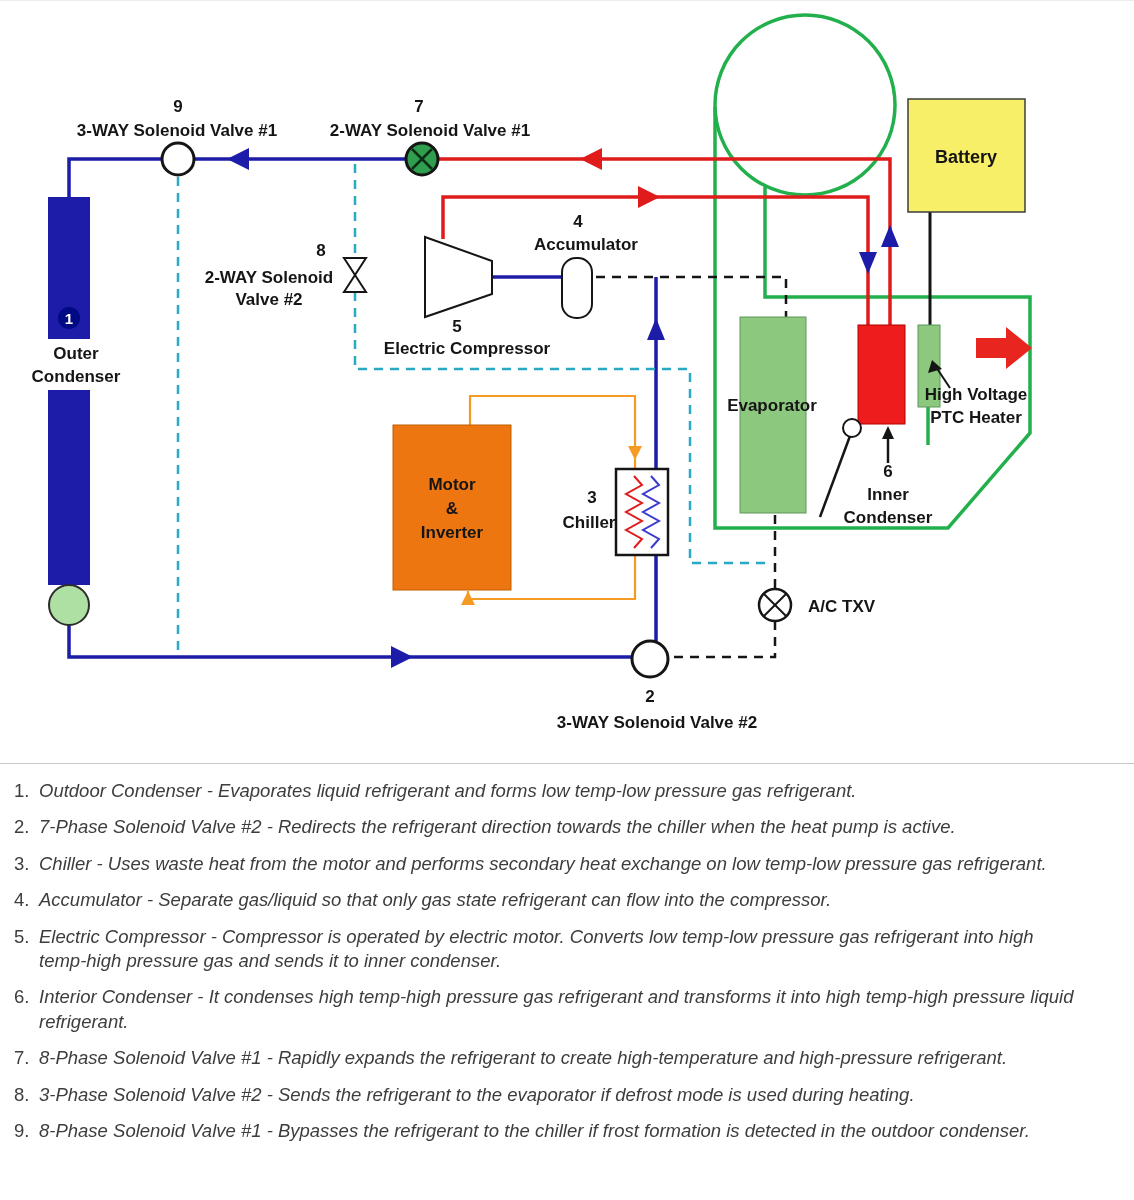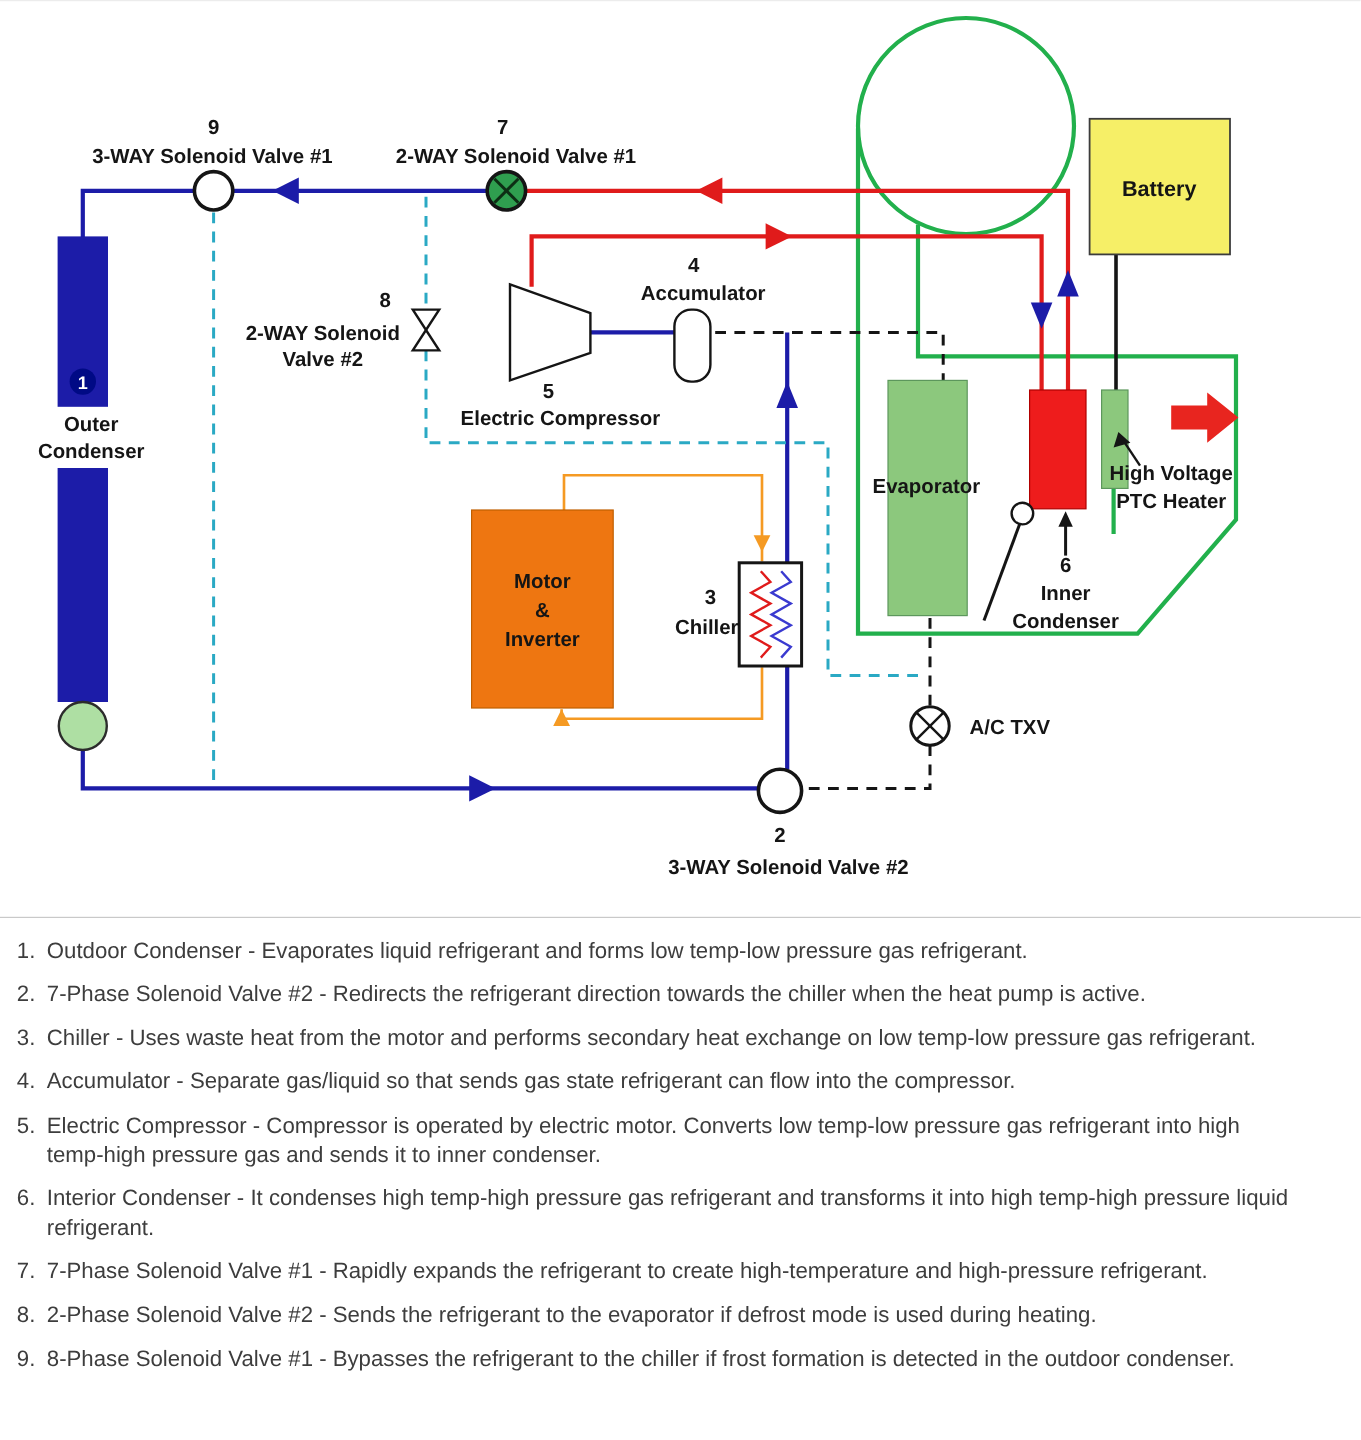--- a/index.html
+++ b/index.html
@@ -12,21 +12,21 @@
   .ln-navy{stroke:#1c1ca8;stroke-width:3.5;fill:none;}
   .ln-red{stroke:#e01b1b;stroke-width:3.5;fill:none;}
   .ln-green{stroke:#22b04c;stroke-width:3.5;fill:none;}
   .ln-teal{stroke:#2aa9c4;stroke-width:2.5;fill:none;stroke-dasharray:9 7;}
   .ln-bdash{stroke:#151515;stroke-width:2.5;fill:none;stroke-dasharray:9 7;}
   .ln-orange{stroke:#f59a23;stroke-width:2.2;fill:none;}
   .ln-black{stroke:#151515;stroke-width:3;fill:none;}
   .legend{border-top:1px solid #c9c9c9;padding:15px 52px 8px 14px;color:#3d3d3d;font-size:18.5px;line-height:1.32;}
   .legend-item{display:flex;margin-bottom:12px;}
   .legend-num{flex:0 0 25px;}
-  .legend-text{flex:1;}
+  .legend-text{flex:1;font-style:italic;}
 </style>
 </head>
 <body>
 
 <div class="page">
   <div class="diagram-wrap">
     <svg width="1134" height="752" viewBox="0 0 1134 752">
 
       <g>
         <circle cx="805" cy="98" r="90" class="ln-green"></circle>
@@ -165,36 +165,36 @@
     <div class="legend-item">
       <span class="legend-num">2.</span>
       <span class="legend-text">7-Phase Solenoid Valve #2 - Redirects the refrigerant direction towards the chiller when the heat pump is active.</span>
     </div>
     <div class="legend-item">
       <span class="legend-num">3.</span>
       <span class="legend-text">Chiller - Uses waste heat from the motor and performs secondary heat exchange on low temp-low pressure gas refrigerant.</span>
     </div>
     <div class="legend-item">
       <span class="legend-num">4.</span>
-      <span class="legend-text">Accumulator - Separate gas/liquid so that sends gas state refrigerant can flow into the compressor.</span>
+      <span class="legend-text">Accumulator - Separate gas/liquid so that only gas state refrigerant can flow into the compressor.</span>
     </div>
     <div class="legend-item">
       <span class="legend-num">5.</span>
       <span class="legend-text">Electric Compressor - Compressor is operated by electric motor. Converts low temp-low pressure gas refrigerant into high temp-high pressure gas and sends it to inner condenser.</span>
     </div>
     <div class="legend-item">
       <span class="legend-num">6.</span>
       <span class="legend-text">Interior Condenser - It condenses high temp-high pressure gas refrigerant and transforms it into high temp-high pressure liquid refrigerant.</span>
     </div>
     <div class="legend-item">
       <span class="legend-num">7.</span>
-      <span class="legend-text">7-Phase Solenoid Valve #1 - Rapidly expands the refrigerant to create high-temperature and high-pressure refrigerant.</span>
+      <span class="legend-text">8-Phase Solenoid Valve #1 - Rapidly expands the refrigerant to create high-temperature and high-pressure refrigerant.</span>
     </div>
     <div class="legend-item">
       <span class="legend-num">8.</span>
-      <span class="legend-text">2-Phase Solenoid Valve #2 - Sends the refrigerant to the evaporator if defrost mode is used during heating.</span>
+      <span class="legend-text">3-Phase Solenoid Valve #2 - Sends the refrigerant to the evaporator if defrost mode is used during heating.</span>
     </div>
     <div class="legend-item">
       <span class="legend-num">9.</span>
       <span class="legend-text">8-Phase Solenoid Valve #1 - Bypasses the refrigerant to the chiller if frost formation is detected in the outdoor condenser.</span>
     </div>
   </div>
 </div>
 
 </body></html>

